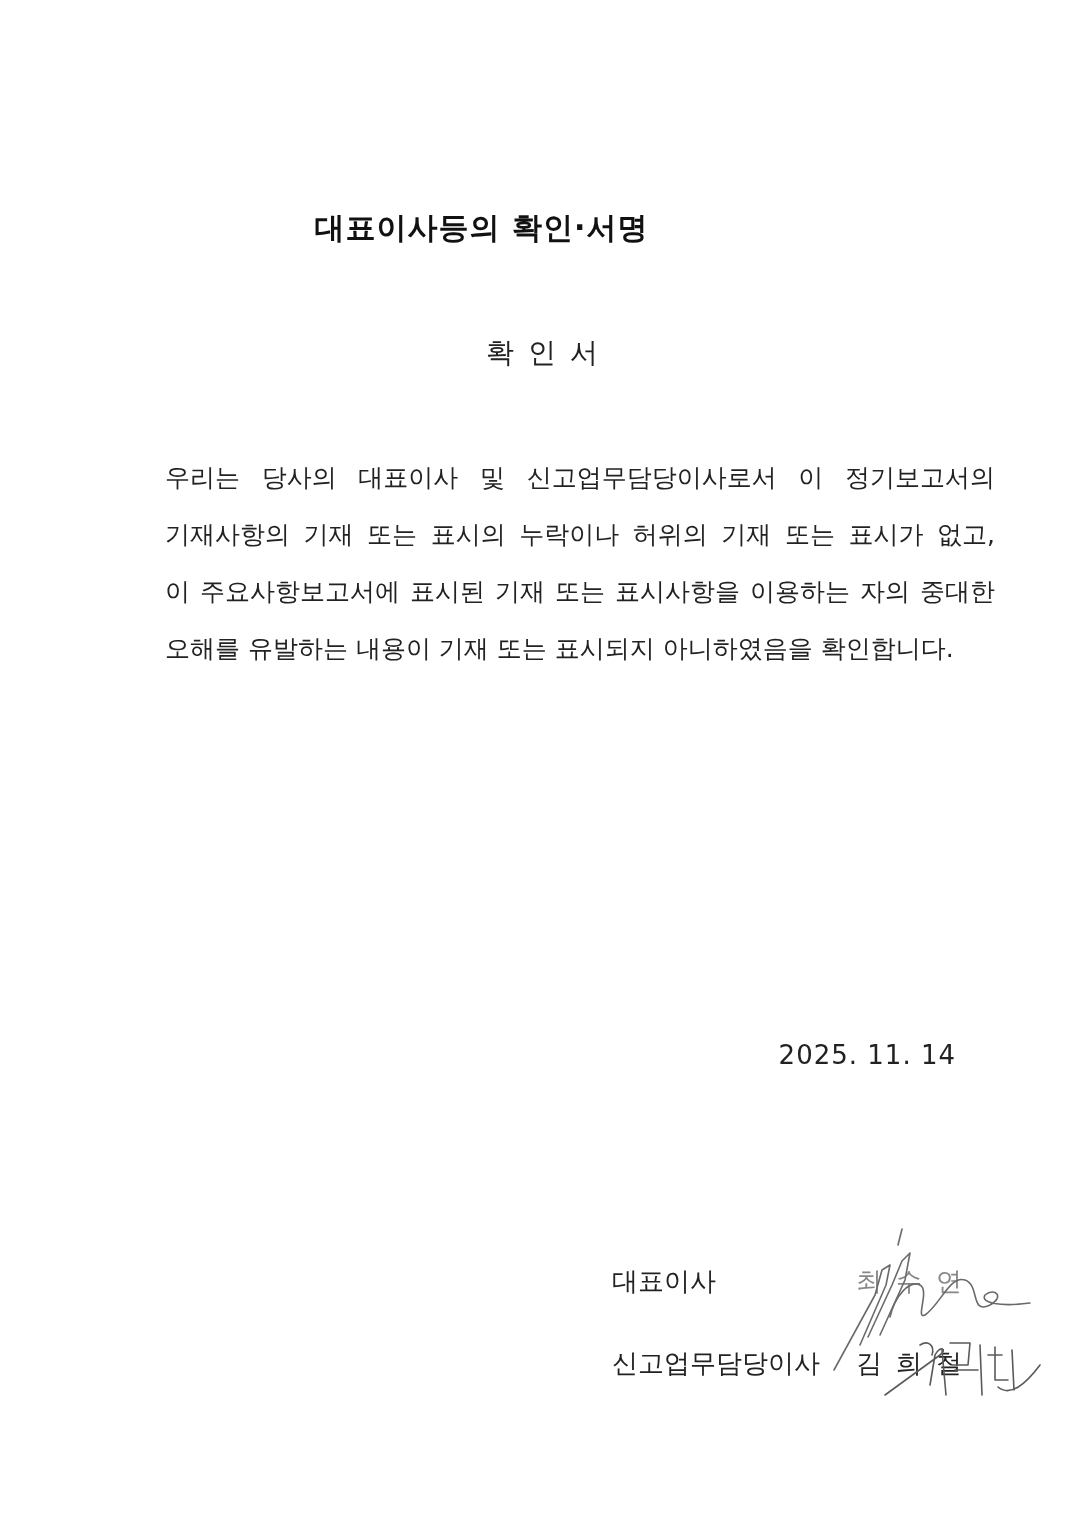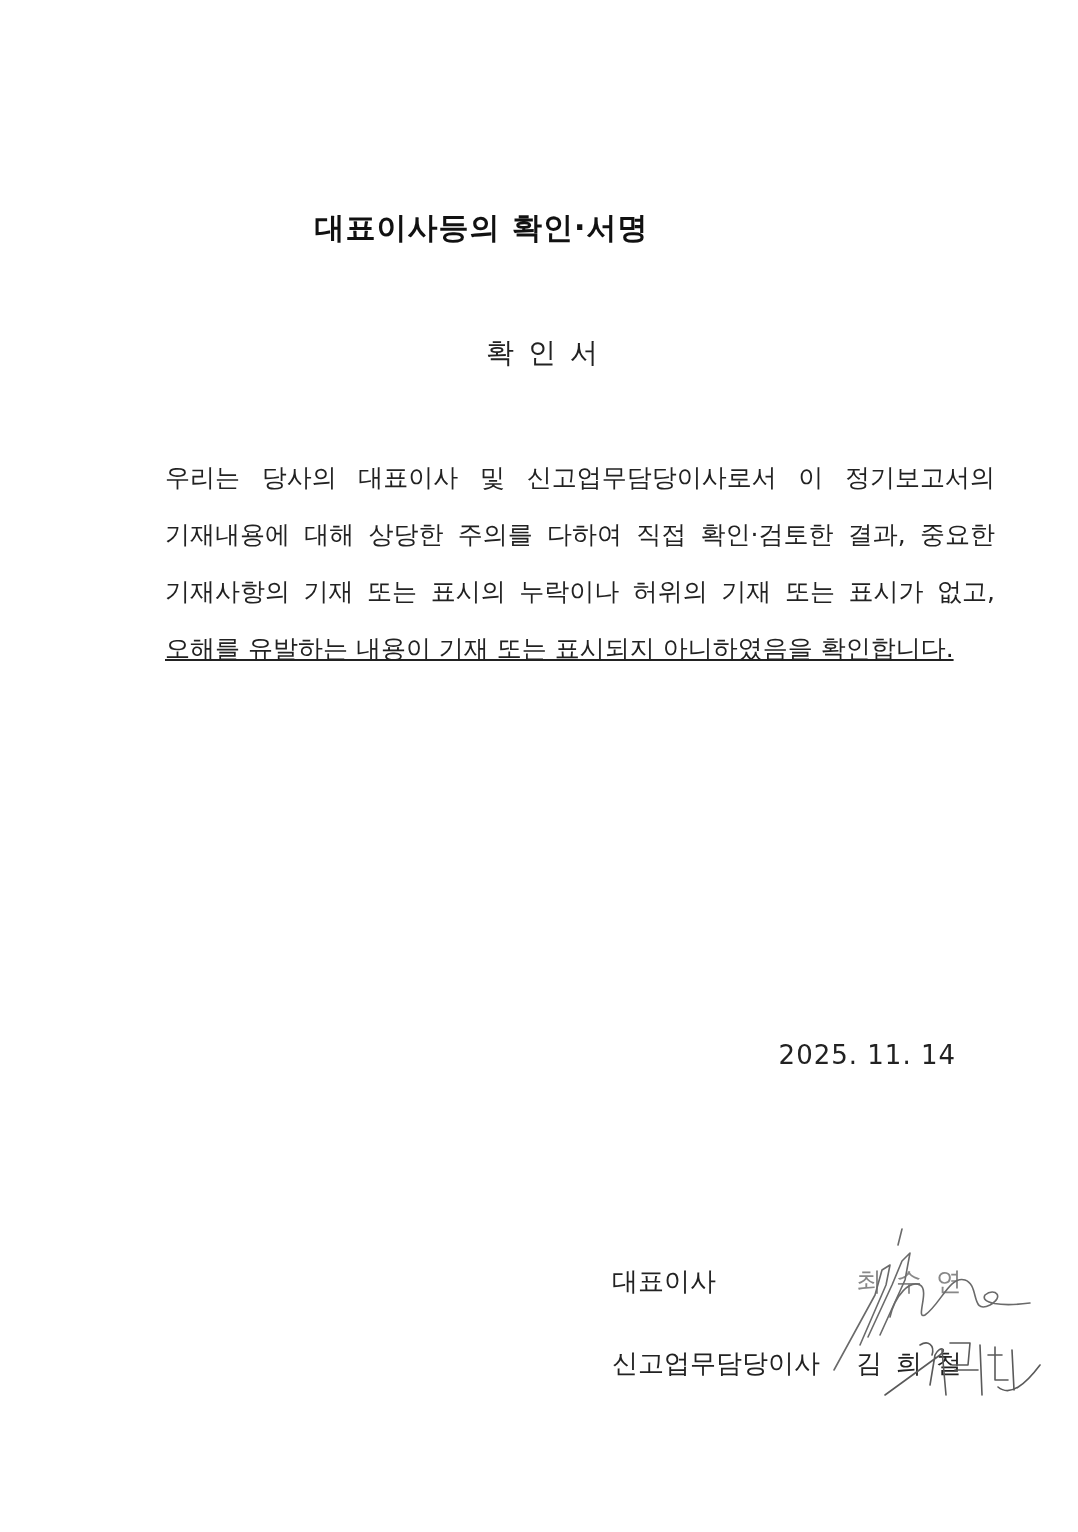--- a/index.html
+++ b/index.html
@@ -51,21 +51,20 @@
     }
     .para .line {
       height: 57px;
       line-height: 40px;
       white-space: nowrap;
       text-align: justify;
       text-align-last: justify;
     }
     .para .line.last {
       text-align-last: left;
-      text-decoration: underline;
     }
     #para1 { top: 458px; margin-left: 32px; }
     #para2 { top: 798px; }
     .date {
       position: absolute;
       top: 1040px;
       right: 122px;
       font-size: 26px;
       color: #222;
       letter-spacing: 1px;
@@ -106,22 +105,22 @@
 <body>
 
 <div class="page">
 
   <div class="title">대표이사등의 확인·서명</div>
 
   <div class="subtitle">확인서</div>
 
   <div class="para" id="para1">
     <div class="line">우리는 당사의 대표이사 및 신고업무담당이사로서 이 정기보고서의</div>
-    <div class="line">기재내용에 대해 상당한 주의를 다하여 직접 확인·검토한 결과, 중요한</div>
     <div class="line">기재사항의 기재 또는 표시의 누락이나 허위의 기재 또는 표시가 없고,</div>
+    <div class="line">이 주요사항보고서에 표시된 기재 또는 표시사항을 이용하는 자의 중대한</div>
     <div class="line last">오해를 유발하는 내용이 기재 또는 표시되지 아니하였음을 확인합니다.</div>
   </div>
 
 
   <div class="date">2025. 11. 14</div>
 
   <div class="sig-row" id="sig1">
     <span class="role">대표이사</span>
     <span class="name">최수연</span>
   </div>

